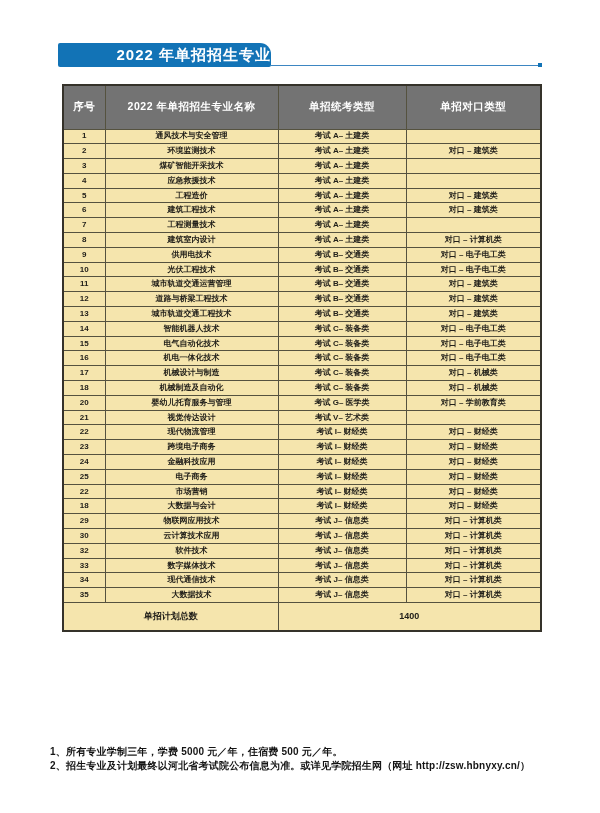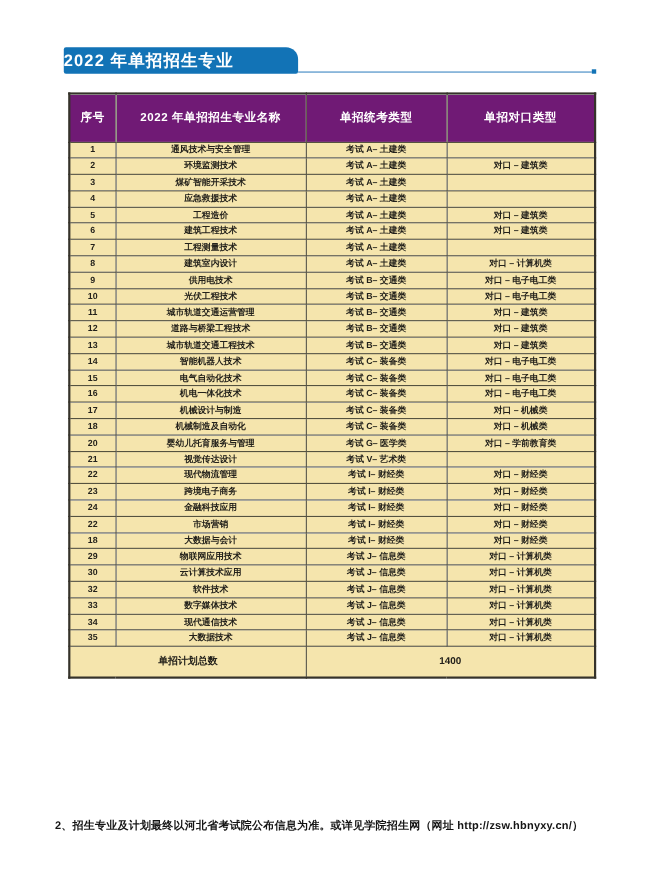--- a/index.html
+++ b/index.html
@@ -6,21 +6,21 @@
   html,body { background:#ffffff; }
   body { font-family:"Liberation Sans", sans-serif; }
   .page {
     position:relative; width:600px; height:813px; background:#ffffff;
     overflow:hidden; margin:0 auto;
   }
   
   .banner {
     position:absolute; left:58px; top:43px; width:213px; height:24px;
     background:#1273b6; border-radius:2px 11px 2px 2px;
-    display:flex; align-items:center; justify-content:flex-start;
+    display:flex; align-items:center; justify-content:flex-end;
     color:#ffffff; font-weight:bold; font-size:15px; letter-spacing:1px;
   }
   .banner-line {
     position:absolute; left:271px; top:65px; width:267px; height:1px;
     background:#3d86c2;
   }
   .banner-dot {
     position:absolute; left:538px; top:63px; width:4px; height:4px;
     background:#1273b6;
   }
@@ -28,21 +28,21 @@
   table.majors {
     position:absolute; left:62px; top:84px; width:478px;
     border-collapse:collapse; table-layout:fixed;
     border:2px solid #35322a;
   }
   table.majors th, table.majors td {
     border:1px solid #55523f; text-align:center; vertical-align:middle;
     overflow:hidden; white-space:nowrap;
   }
   table.majors th {
-    background:#701a75; color:#ffffff; height:44px;
+    background:#737373; color:#ffffff; height:44px;
     font-size:10.5px; font-weight:bold; letter-spacing:0.5px;
   }
   table.majors td {
     background:#f5e5ad; color:#23211b; height:14.8px;
     font-size:8px; font-weight:bold; line-height:1; padding:1px 2px;
   }
   table.majors tfoot td {
     height:28px; font-size:9px;
   }
   
@@ -211,20 +211,26 @@
           <td>考试 I– 财经类</td>
           <td>对口 – 财经类</td>
         </tr>
         <tr>
           <td>24</td>
           <td>金融科技应用</td>
           <td>考试 I– 财经类</td>
           <td>对口 – 财经类</td>
         </tr>
         <tr>
+          <td>25</td>
+          <td>电子商务</td>
+          <td>考试 I– 财经类</td>
+          <td>对口 – 财经类</td>
+        </tr>
+        <tr>
           <td>22</td>
           <td>市场营销</td>
           <td>考试 I– 财经类</td>
           <td>对口 – 财经类</td>
         </tr>
         <tr>
           <td>18</td>
           <td>大数据与会计</td>
           <td>考试 I– 财经类</td>
           <td>对口 – 财经类</td>
@@ -268,16 +274,17 @@
       </tbody>
     <tfoot>
       <tr>
         <td colspan="2">单招计划总数</td>
         <td colspan="2">1400</td>
       </tr>
     </tfoot>
   </table>
 
   <div class="notes">
+    <div>1、所有专业学制三年，学费 5000 元／年，住宿费 500 元／年。</div>
     <div>2、招生专业及计划最终以河北省考试院公布信息为准。或详见学院招生网（网址 http://zsw.hbnyxy.cn/）</div>
   </div>
 
 </div>
 
 </body></html>

